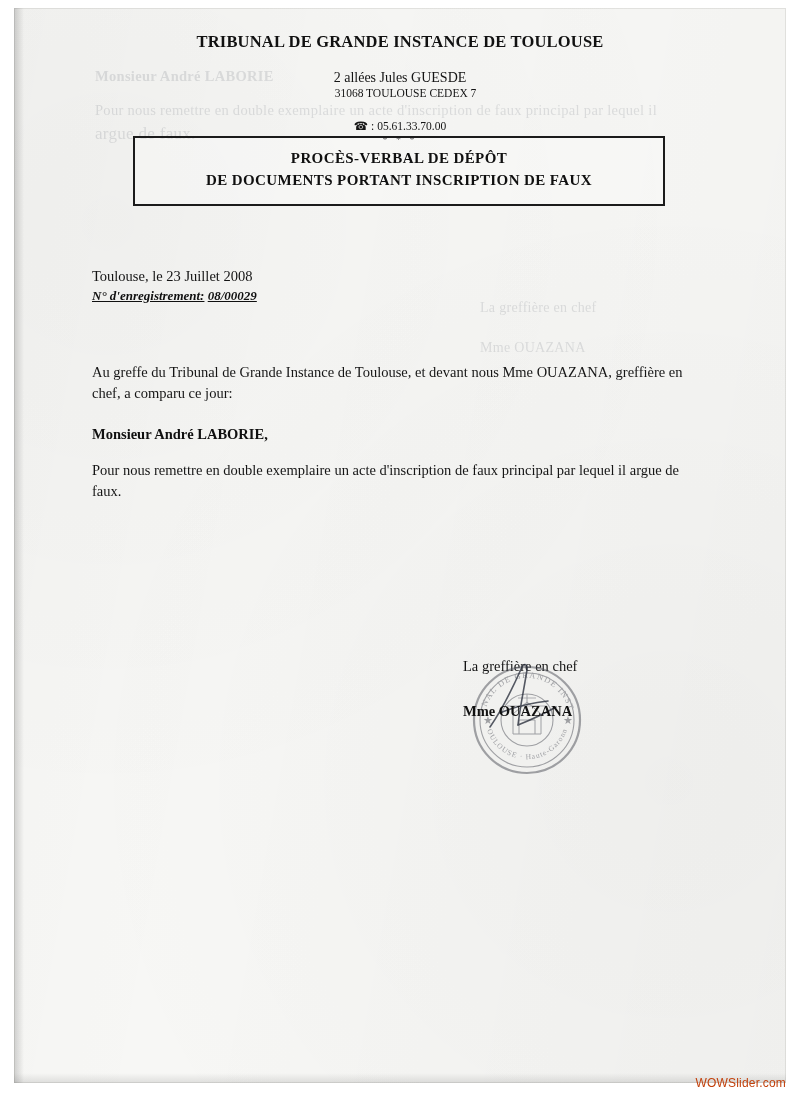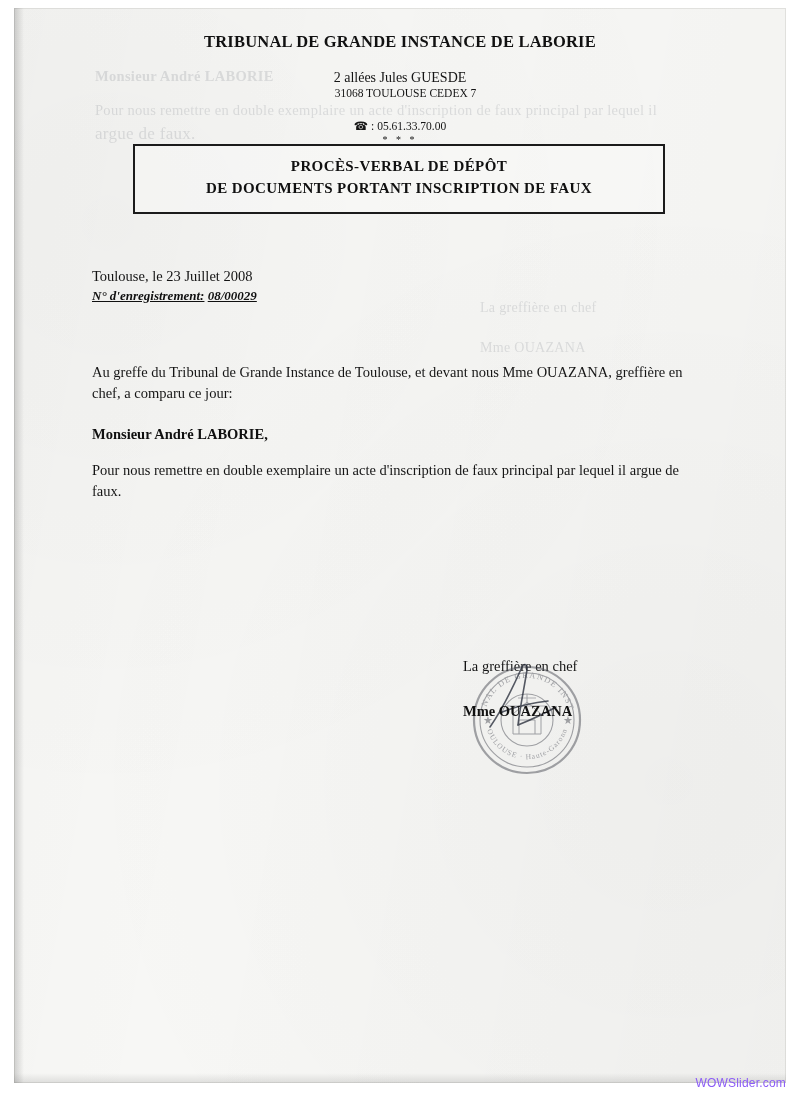--- a/index.html
+++ b/index.html
@@ -98,21 +98,21 @@
     font-size: 10px;
     letter-spacing: 3px;
     margin-top: 1px;
     color: #141414;
   }
 
   
   .title-box {
     position: absolute;
     left: 133px;
-    top: 144px;
+    top: 136px;
     width: 516px;
     border: 2.2px solid #1b1b1b;
     padding: 10px 6px 12px 6px;
     text-align: center;
     background: rgba(255,255,255,0.25);
   }
   .title-box .inner {
     border: 0;
   }
   .title-line {
@@ -198,21 +198,21 @@
     pointer-events: none;
   }
 
   
   .watermark {
     position: absolute;
     right: 14px;
     bottom: 10px;
     font-family: "Liberation Sans", sans-serif;
     font-size: 12px;
-    color: #8b5cf6;
+    color: #c2410c;
     letter-spacing: 0.2px;
   }
 </style>
 </head>
 <body>
 
 <div class="page">
 
   <div class="scan">
     <div class="scan-noise"></div>
@@ -220,21 +220,21 @@
     <div class="edge-bottom"></div>
   </div>
 
   <div class="ghost" style="left:95px; top:68px; font-size:14.5px; font-weight:bold;">Monsieur André LABORIE</div>
   <div class="ghost" style="left:95px; top:102px; font-size:14.5px;">Pour nous remettre en double exemplaire un acte d'inscription de faux principal par lequel il</div>
   <div class="ghost" style="left:95px; top:124px; font-size:17px;">argue de faux.</div>
   <div class="ghost" style="left:480px; top:300px; font-size:14px;">La greffière en chef</div>
   <div class="ghost" style="left:480px; top:340px; font-size:14px;">Mme OUAZANA</div>
 
   <div class="court-header">
-    <div class="court-name">TRIBUNAL DE GRANDE INSTANCE DE LABORIE</div>
+    <div class="court-name">TRIBUNAL DE GRANDE INSTANCE DE TOULOUSE</div>
     <div class="court-addr1">2 allées Jules GUESDE</div>
     <div class="court-addr2">31068 TOULOUSE CEDEX 7</div>
     <div class="court-phone">☎ : 05.61.33.70.00</div>
     <div class="court-stars">* * *</div>
   </div>
 
   <div class="title-box">
     <div class="inner">
       <div class="title-line">PROCÈS-VERBAL DE DÉPÔT</div>
       <div class="title-line">DE DOCUMENTS PORTANT INSCRIPTION DE FAUX</div>

